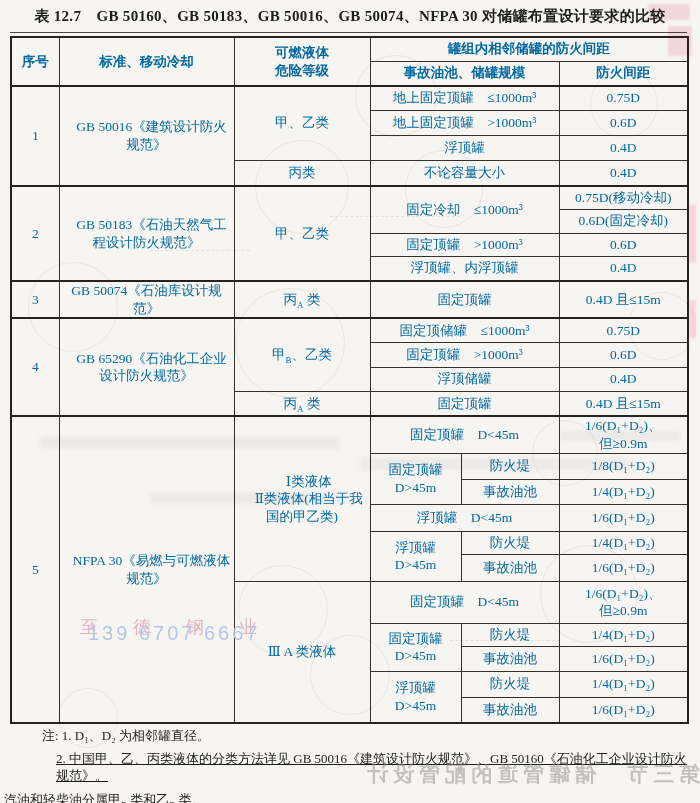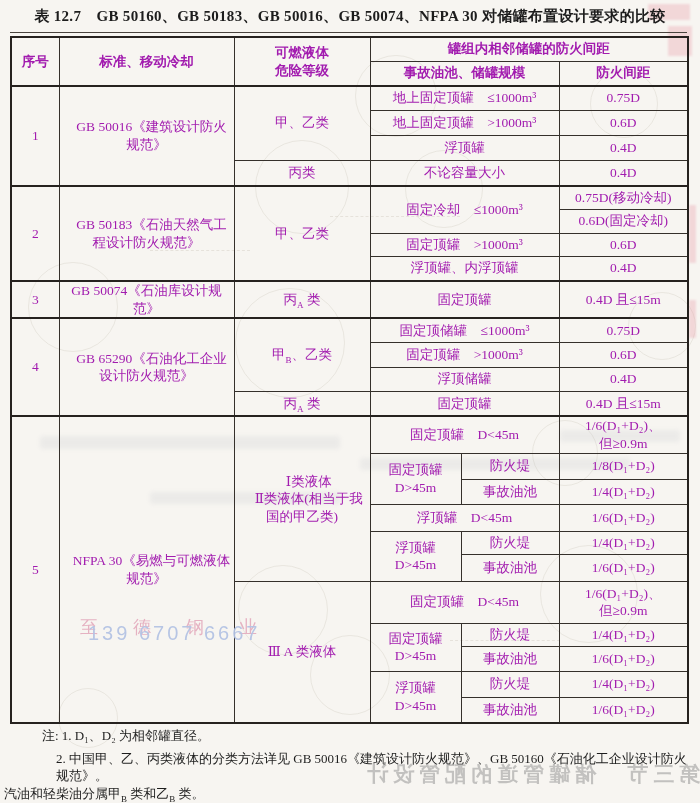--- a/index.html
+++ b/index.html
@@ -22,40 +22,40 @@
   
   .title {
     position:absolute; top:7px; left:0; width:700px; text-align:center;
     font-size:15px; font-weight:700; letter-spacing:.3px;
   }
   .topline { position:absolute; left:10px; top:32px; width:677px; height:0; border-top:1px solid #4a443e; }
   
   table.cmp {
     position:absolute; left:10px; top:36px; width:677px;
     border-collapse:collapse; table-layout:fixed;
-    font-size:13.5px; color:#a21caf;
+    font-size:13.5px; color:#0369a1;
     border:2px solid #26221f;
   }
   .cmp th, .cmp td {
     border:1px solid #35302b; text-align:center; vertical-align:middle;
     padding:0 2px; overflow:hidden; line-height:1.3;
   }
   .cmp th { font-weight:700; }
   .cmp tr.maj td, .cmp tr.maj th { border-top:2px solid #26221f; }
   .pl   { white-space:pre-line; }
   .left { text-align:left; padding-left:13px; }
   .name { text-align:left; padding:0 8px; text-indent:10px; line-height:1.5; }
   .cname{ text-align:center; padding:0 2px; text-indent:0; }
   .hz5a { text-align:left; padding-left:5px; white-space:pre-line; line-height:1.55; }
   .cmp sub { font-size:9px; line-height:0; }
   
   .notes { position:absolute; left:4px; top:727px; width:692px; font-size:13px; }
   .notes p { margin:0; line-height:17px; }
   .notes .n1 { padding-left:38px; margin-bottom:6px; }
-  .notes .n2a{ padding-left:52px; margin-bottom:1px; }
+  .notes .n2a{ padding-left:52px; margin-bottom:7px;text-decoration:underline; }
   .notes .n2b{ padding-left:0;  margin-bottom:2px; }
   .notes sub { font-size:9px; }
   
   .wm-co {
     position:absolute; left:80px; top:615px; font-size:18px;
     letter-spacing:15px; color:#e5afc0; opacity:.95; white-space:nowrap;
     font-family:"Liberation Sans","DejaVu Sans",sans-serif;
   }
   .wm-ph {
     position:absolute; left:88px; top:622px; font-size:20px;

